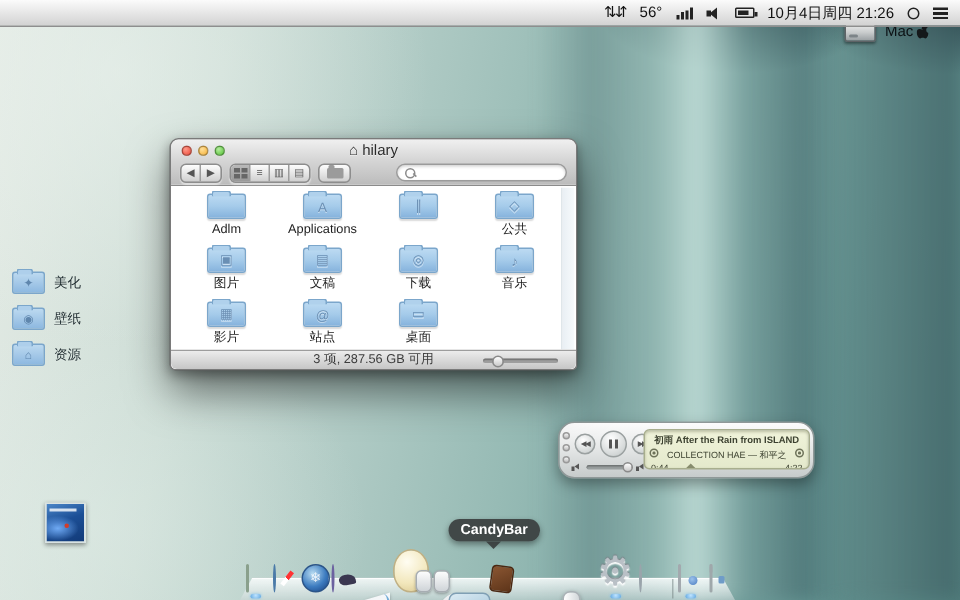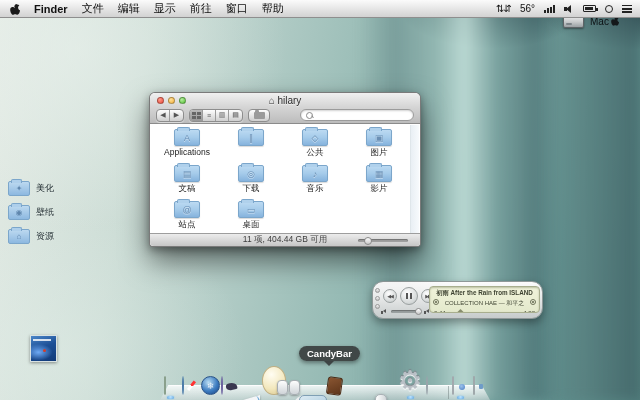--- a/index.html
+++ b/index.html
@@ -63,21 +63,21 @@
   .thumb { position:absolute; left:30px; top:335px; width:27px; height:27px; border:1px solid #d9e2e2;
     background:radial-gradient(20px 12px at 30% 65%, rgba(120,180,255,.9), rgba(30,80,160,0) 70%),
       linear-gradient(160deg,#4b86c8 0%,#1c4f96 45%,#123a78 100%);
     box-shadow:0 1px 3px rgba(0,0,0,.4); }
   .thumb::before{content:"";position:absolute;left:2px;top:3px;width:18px;height:2px;background:rgba(255,255,255,.8);}
   .thumb::after{content:"";position:absolute;left:12px;top:13px;width:3px;height:3px;border-radius:50%;background:#d23c2a;}
 
   
   .fwin { position:absolute; left:113px; top:92px; width:272px; height:155px;
     border-radius:6px 6px 4px 4px; background:#fff; border:1px solid rgba(50,50,50,.65);
-    box-shadow:0 14px 28px rgba(0,0,0,.5), 0 3px 8px rgba(0,0,0,.35); z-index:40;margin-left:36px; }
+    box-shadow:0 14px 28px rgba(0,0,0,.5), 0 3px 8px rgba(0,0,0,.35); z-index:40; }
   .fw-top { position:relative; height:31px; border-radius:5px 5px 0 0;
     background:linear-gradient(#f0f0f0 0%,#d6d6d6 45%,#bcbcbc 100%); border-bottom:1px solid #8b8b8b; }
   .lights { position:absolute; left:7px; top:4px; display:flex; gap:4px; }
   .lt { width:7px; height:7px; border-radius:50%; border:0.5px solid rgba(0,0,0,.3); }
   .lt.r{background:radial-gradient(circle at 35% 30%,#ff9a8a,#ee4c3c);}
   .lt.y{background:radial-gradient(circle at 35% 30%,#ffe09a,#f5b23a);}
   .lt.g{background:radial-gradient(circle at 35% 30%,#b6eda0,#57c437);}
   .fw-title { position:absolute; left:0; right:0; top:2px; text-align:center; font-size:10px; color:#2b2b2b;
     text-shadow:0 1px 0 rgba(255,255,255,.6); }
   .fw-toolbar { position:absolute; left:0; right:0; top:13px; height:18px; display:flex; align-items:center; padding:0 6px; gap:5px; }
@@ -227,51 +227,38 @@
     border-left:5px solid transparent;border-right:5px solid transparent;border-top:5px solid rgba(58,62,62,.92);}
 </style>
 </head>
 <body>
 
 <div id="stage">
   <div class="stalk"></div>
   <div class="stalk2"></div>
 
   <div class="menubar">
-    <div class="left">
-      <span>
-        <svg class="apple-svg" width="10" height="12" viewBox="0 0 100 120">
-            <path fill="#1a1a1a" d="M66 10c-6 1-13 5-17 11-4 5-7 13-5 20 7 0 14-4 18-10 4-5 7-13 4-21zM50 45c-8 0-16-6-26-6C12 39 2 49 2 67c0 24 15 51 28 51 7 0 11-5 22-5s14 5 22 5c13 0 26-25 26-45-12-5-19-14-19-26 0-10 6-18 13-22-5-7-13-11-20-11-10 0-15 6-24 6z"></path>
-          </svg>
-      </span>
-      <span class="appname">Finder</span>
-      <span class="mi">文件</span>
-      <span class="mi">编辑</span>
-      <span class="mi">显示</span>
-      <span class="mi">前往</span>
-      <span class="mi">窗口</span>
-      <span class="mi">帮助</span>
-    </div>
     <div class="right">
       <span class="updown">⇅⇵</span>
       <span>56°</span>
       <span class="bars">
           <i></i>
           <i></i>
           <i></i>
           <i></i>
         </span>
       <span class="spk">
           <i class="box"></i>
           <i class="cone"></i>
         </span>
       <span class="batt">
           <i class="fill"></i>
           <i class="nub"></i>
         </span>
+      <span>10月4日周四 21:26</span>
       <span class="circle-ic"></span>
       <span class="list-ic"></span>
     </div>
   </div>
 
   <div class="hd-vol">
     <span class="hd-ic"></span>
     <span class="vol-label">
       <span>Mac</span>
       <svg width="8" height="10" viewBox="0 0 100 120">
@@ -337,20 +324,26 @@
           <span class="mag"></span>
         </span>
       </div>
     </div>
 
     <div class="fw-content">
       <div class="scrolltrack"></div>
       <div class="fgrid">
         <div class="fcell">
           <span class="folder">
+              <span class="fg"></span>
+            </span>
+          <span class="flabel">Adlm</span>
+        </div>
+        <div class="fcell">
+          <span class="folder">
               <span class="fg">A</span>
             </span>
           <span class="flabel">Applications</span>
         </div>
         <div class="fcell">
           <span class="folder">
               <span class="fg">∥</span>
             </span>
         </div>
         <div class="fcell">
@@ -398,21 +391,21 @@
         <div class="fcell">
           <span class="folder">
               <span class="fg">▭</span>
             </span>
           <span class="flabel">桌面</span>
         </div>
       </div>
     </div>
 
     <div class="fw-status">
-      <span>11 项, 404.44 GB 可用</span>
+      <span>3 项, 287.56 GB 可用</span>
       <span class="size-slider">
           <span class="size-knob"></span>
         </span>
     </div>
   </div>
 
   <div class="player">
     <div class="pdots">
         <i></i>
         <i></i>

